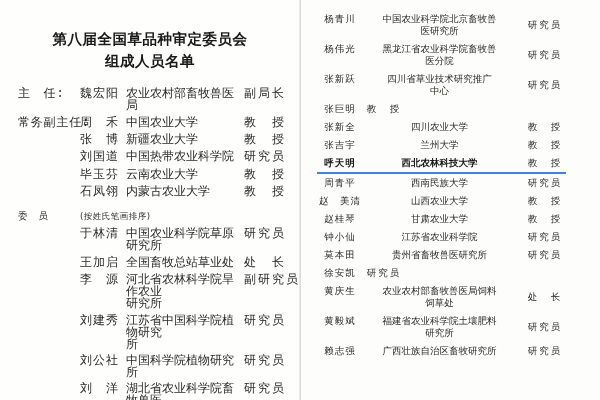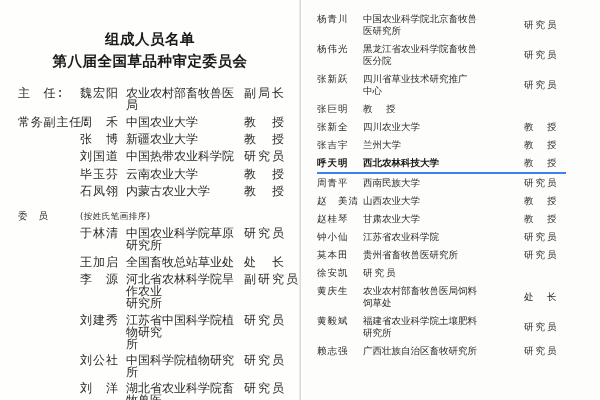--- a/index.html
+++ b/index.html
@@ -28,20 +28,21 @@
     width: 300px;
     height: 400px;
     padding: 0;
     background: #fefefc;
   }
   .col-right {
     width: 280px;
     height: 400px;
     background: #fdfdfb;
     border-left: 1px solid #dcdcd6;
+    text-align: center;
   }
   .divider-shadow {
     position: absolute;
     left: 299px;
     top: 0;
     width: 3px;
     height: 400px;
     background: linear-gradient(to right, rgba(0,0,0,0.10), rgba(0,0,0,0.0));
   }
 
@@ -159,22 +160,22 @@
     color: #161616;
   }
 </style>
 </head>
 <body>
 
 <div id="page">
 
   <div class="col col-left">
     <div class="title-block">
+      <div class="title-line">第八届全国草品种审定委员会</div>
       <div class="title-line">组成人员名单</div>
-      <div class="title-line">第八届全国草品种审定委员会</div>
     </div>
 
     <div class="roster">
       <div class="row">
         <div class="role">主　任:</div>
         <div class="name">魏宏阳</div>
         <div class="org">农业农村部畜牧兽医局</div>
         <div class="rank">副局长</div>
       </div>
       <div class="row">

